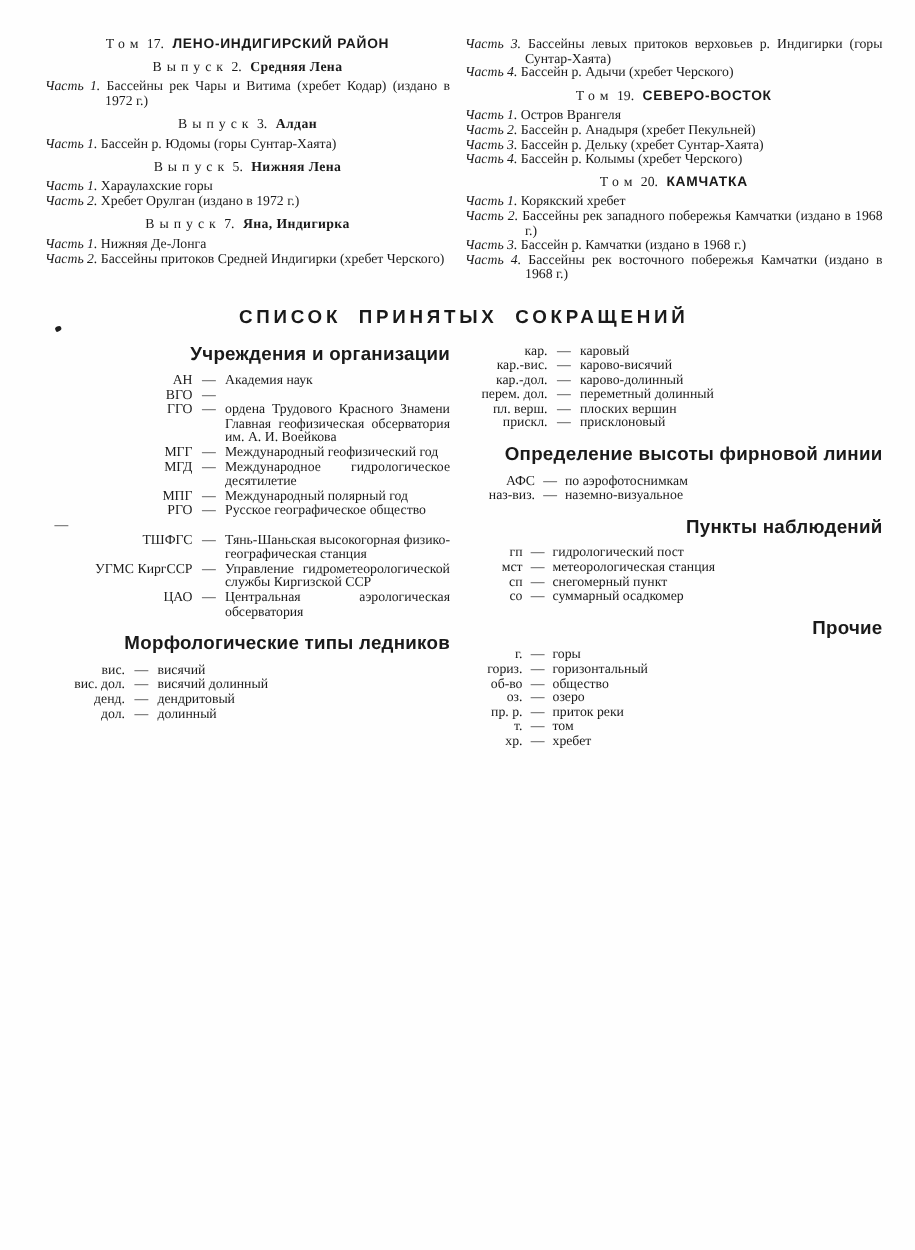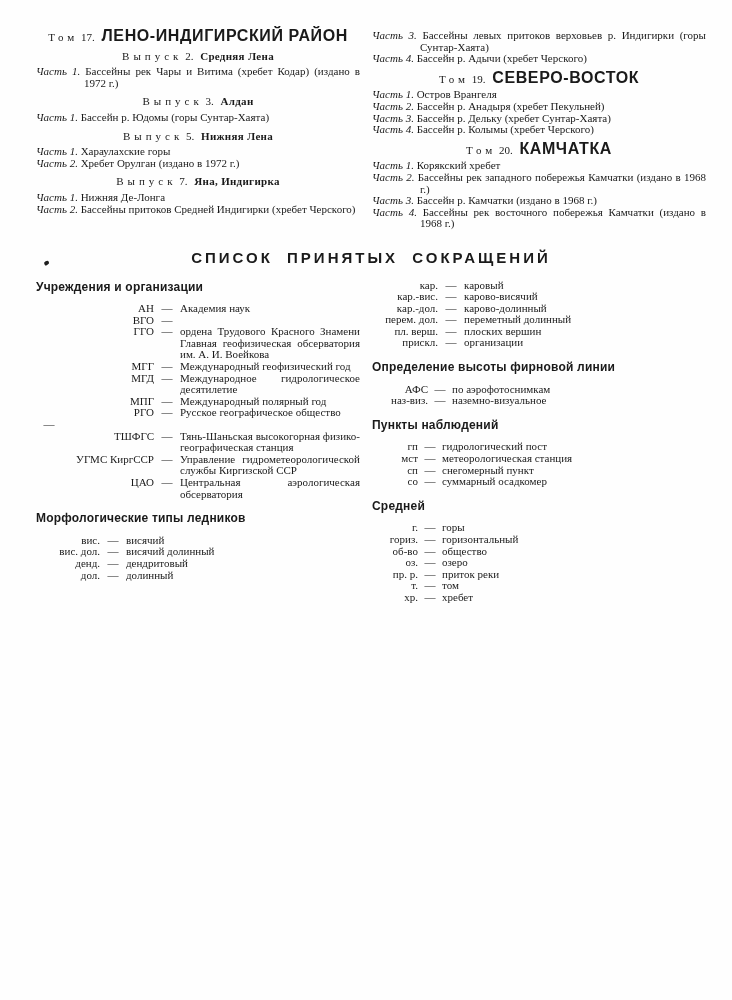--- a/index.html
+++ b/index.html
@@ -13,36 +13,36 @@
   .speck { position:absolute; left:44px; top:261px; width:5px; height:3.5px;
     background:#1f1f1f; border-radius:55% 60% 60% 35%; transform:rotate(-28deg); }
 
   
   .vols { display:flex; gap:12px; }
   .vcol-l { width:324px; }
   .vcol-r { width:334px; }
   .vh { text-align:center; margin:7px 0 4px; white-space:nowrap; }
   .vh.first { margin-top:0; }
   .sp  { letter-spacing:4px; }
-  .tomt { font-family:"Liberation Sans", sans-serif; font-weight:700; font-size:16px;
+  .tomt { font-family:"Liberation Sans", sans-serif; font-weight:700; font-size:11px;
           letter-spacing:0.6px; margin-left:4px; }
   .vypt { font-weight:700; letter-spacing:0.3px; margin-left:4px; }
   .part { padding-left:48px; text-indent:-48px; text-align:justify; }
   .plabel { font-style:italic; }
 
   
   .title { font-family:"Liberation Sans", sans-serif; font-weight:700; font-size:15px;
     letter-spacing:3px; word-spacing:7px; text-align:center; margin:22px 0 16px; }
 
   
   .abbrs { display:flex; gap:12px; margin-top:13px; }
   .acol-l { width:324px; }
   .acol-r { width:334px; }
-  .ah { font-family:"Liberation Sans", sans-serif; font-weight:700; font-size:12px;
-        text-align:left; margin:13px 0 10px; letter-spacing:0.2px; }
+  .ah { font-family:"Liberation Sans", sans-serif; font-weight:700; font-size:15px;
+        text-align:right; margin:13px 0 10px; letter-spacing:0.2px; }
   .ah.first { margin-top:2px; }
   .ar  { display:flex; }
   .at  { text-align:right; white-space:nowrap; flex:none; }
   .ad  { text-align:center; flex:none; }
   .adf { flex:1; text-align:justify; }
   .l-inst .at { width:118px; } .l-inst .ad { width:26px; }
   .l-gl   .at { width:64px;  } .l-gl   .ad { width:26px; }
   .l-glr  .at { width:66px;  } .l-glr  .ad { width:26px; }
   .l-firn .at { width:56px;  } .l-firn .ad { width:24px; }
   .l-obs  .at { width:46px;  } .l-obs  .ad { width:24px; }
@@ -191,21 +191,21 @@
             <span class="adf">переметный долинный</span>
           </div>
         <div class="ar">
             <span class="at">пл. верш.</span>
             <span class="ad">—</span>
             <span class="adf">плоских вершин</span>
           </div>
         <div class="ar">
             <span class="at">прискл.</span>
             <span class="ad">—</span>
-            <span class="adf">организации</span>
+            <span class="adf">присклоновый</span>
           </div>
       </div>
       <p class="ah">Определение высоты фирновой линии</p>
       <div class="l-firn">
         <div class="ar">
             <span class="at">АФС</span>
             <span class="ad">—</span>
             <span class="adf">по аэрофотоснимкам</span>
           </div>
         <div class="ar">
@@ -230,21 +230,21 @@
             <span class="at">сп</span>
             <span class="ad">—</span>
             <span class="adf">снегомерный пункт</span>
           </div>
         <div class="ar">
             <span class="at">со</span>
             <span class="ad">—</span>
             <span class="adf">суммарный осадкомер</span>
           </div>
       </div>
-      <p class="ah">Средней</p>
+      <p class="ah">Прочие</p>
       <div class="l-oth">
         <div class="ar">
             <span class="at">г.</span>
             <span class="ad">—</span>
             <span class="adf">горы</span>
           </div>
         <div class="ar">
             <span class="at">гориз.</span>
             <span class="ad">—</span>
             <span class="adf">горизонтальный</span>

